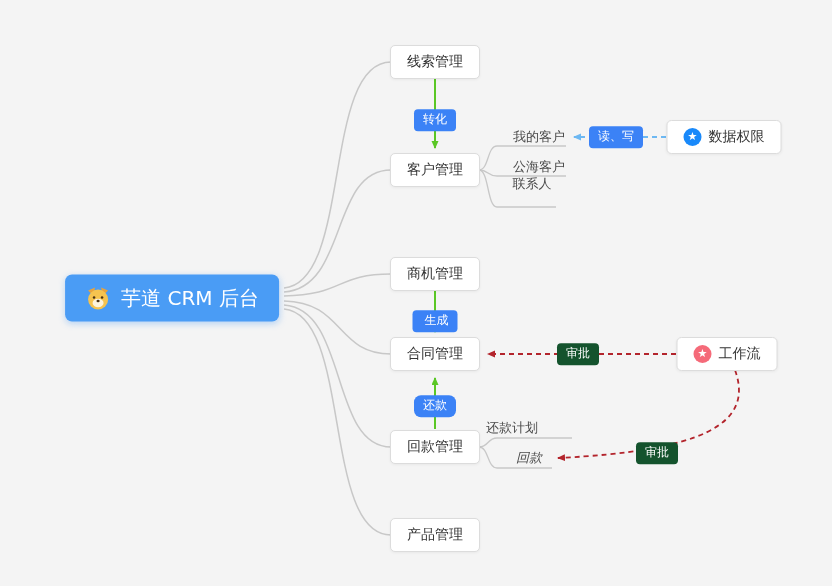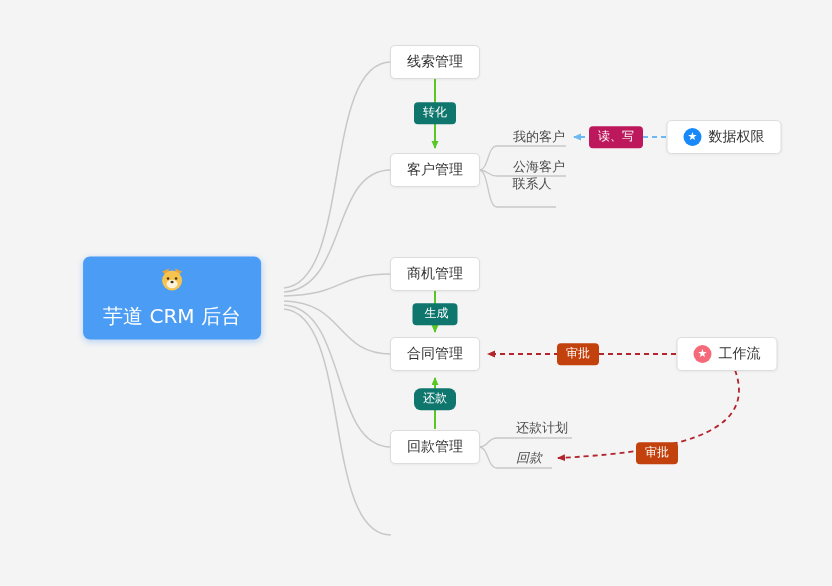--- a/index.html
+++ b/index.html
@@ -18,30 +18,29 @@
     padding:7px 16px; font-size:14px; color:#333;
     white-space:nowrap; display:flex; align-items:center; gap:7px;
     box-shadow:0 1px 3px rgba(0,0,0,.05);
   }
   .root {
     position:absolute; transform:translate(-50%,-50%);
     background:#4a9cf5; border-radius:7px; color:#fff;
     font-size:20px; padding:10px 20px;
     display:flex; align-items:center; gap:10px; white-space:nowrap;
     box-shadow:0 2px 6px rgba(74,156,245,.35);
-    flex-direction:column;
   }
   .badge {
     position:absolute; transform:translate(-50%,-50%);
     border-radius:4px; color:#fff; font-size:12px;
     padding:3px 9px; white-space:nowrap; line-height:1.3;
   }
-  .badge.green { background:#0f766e; }
-  .badge.blue  { background:#be185d; }
-  .badge.red   { background:#c2410c; }
+  .badge.green { background:#3b82f6;margin-top:7px; }
+  .badge.blue  { background:#3b82f6; }
+  .badge.red   { background:#14532d; }
   .leaf {
     position:absolute; transform:translate(-50%,-50%);
     font-size:13px; color:#4a4a4a; white-space:nowrap;margin-left:8px;
   }
   .star {
     width:18px; height:18px; border-radius:50%;
     color:#fff; font-size:11px; line-height:18px; text-align:center;
     display:inline-block; flex:0 0 auto;
   }
   .star.blue-bg { background:#1989fa; }
@@ -118,26 +117,29 @@
   </div>
   <div class="node" style="left:435px; top:274px;">
     <span>商机管理</span>
   </div>
   <div class="node" style="left:435px; top:447px;">
     <span>回款管理</span>
   </div>
   <div class="node" style="left:435px; top:354px;">
     <span>合同管理</span>
   </div>
+  <div class="node" style="left:435px; top:535px;">
+    <span>产品管理</span>
+  </div>
 
   <div class="leaf" style="left:531px; top:137px;">我的客户</div>
   <div class="leaf" style="left:531px; top:167px;">公海客户</div>
   <div class="leaf" style="left:524px; top:184px;">联系人</div>
 
-  <div class="leaf" style="left:534px; top:428px;">还款计划</div>
+  <div class="leaf" style="left:504px; top:428px;">还款计划</div>
   <div class="leaf" style="left:521px; top:458px;font-style:italic;">回款</div>
 
   <div class="node" style="left:724px; top:137px;">
     <span class="star blue-bg">★</span>
     <span>数据权限</span>
   </div>
   <div class="node" style="left:727px; top:354px;">
     <span class="star red-bg">★</span>
     <span>工作流</span>
   </div>

